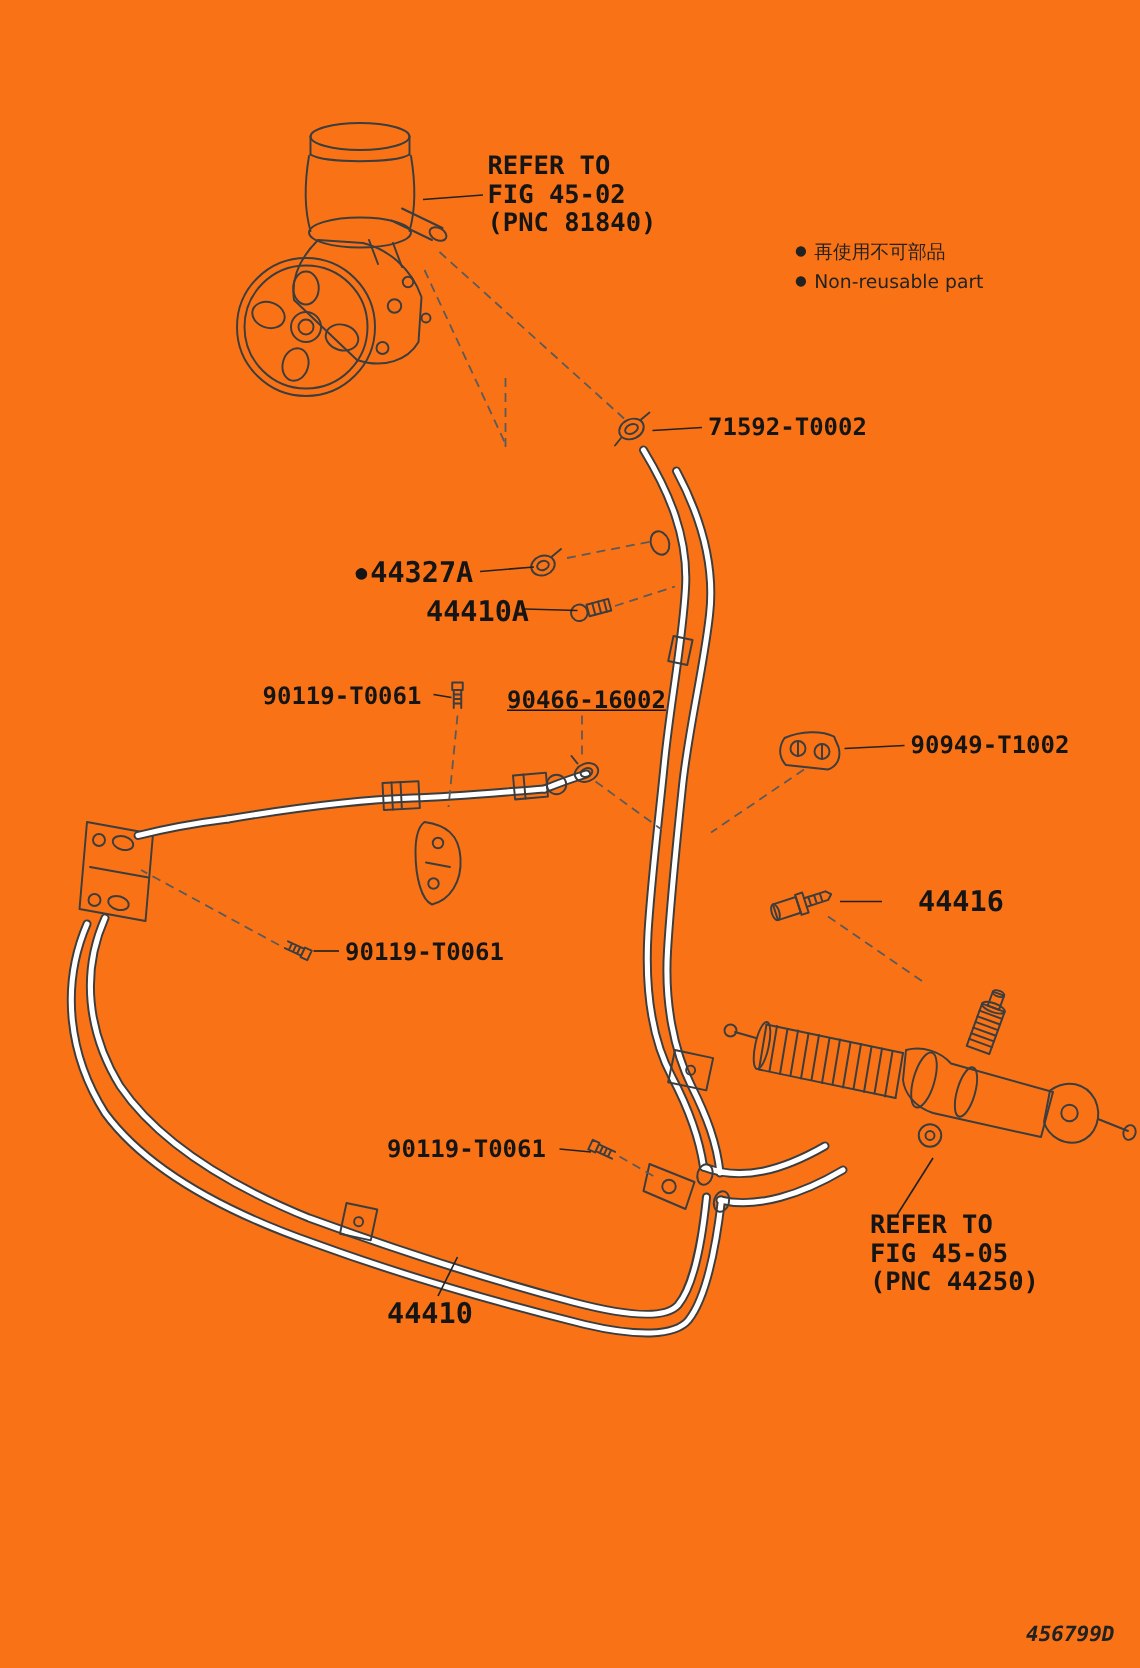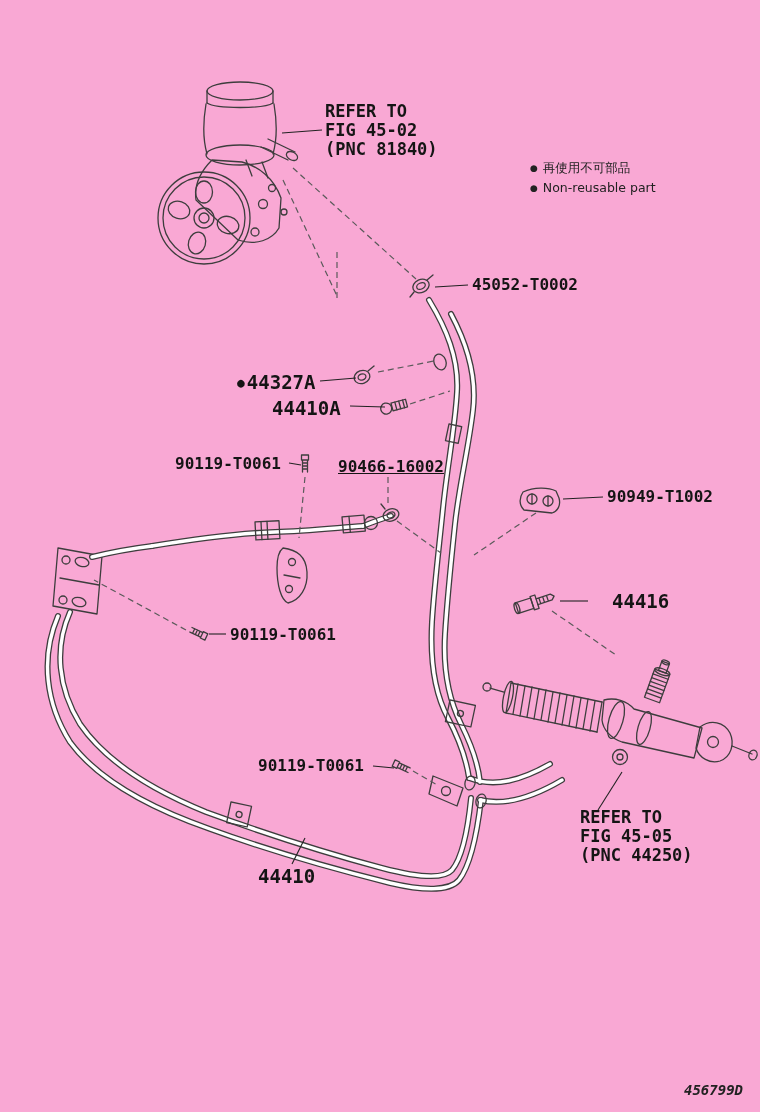--- a/index.html
+++ b/index.html
@@ -1,16 +1,16 @@
 <!DOCTYPE html>
 <html><head>
 <meta charset="utf-8">
 <style>
   html,body{margin:0;padding:0;background:#fff;}
-  #page{position:relative;width:760px;height:1112px;background:#f9a8d4;overflow:hidden;
+  #page{position:relative;width:760px;height:1112px;background:#f97316;overflow:hidden;
         font-family:"DejaVu Sans Mono","Liberation Mono",monospace;}
   #art{position:absolute;left:0;top:0;}
   .lbl{position:absolute;font-weight:700;color:#151515;white-space:nowrap;
        font-family:"DejaVu Sans Mono","Liberation Mono",monospace;line-height:1.12;}
   .sz16{font-size:16px;}
   .sz17{font-size:17px;line-height:19px;}
   .sz19{font-size:19px;}
   .legend{position:absolute;left:530px;top:158px;color:#222;
           font-family:"DejaVu Sans","Liberation Sans",sans-serif;font-size:12.5px;line-height:20px;}
   .legend .row{display:flex;align-items:center;gap:5px;}
@@ -242,27 +242,27 @@
     <div class="row">
       <span class="mark">●</span>
       <span>再使用不可部品</span>
     </div>
     <div class="row">
       <span class="mark">●</span>
       <span>Non-reusable part</span>
     </div>
   </div>
 
-  <div class="lbl sz16" style="left:472px;top:276px;">45052-T0002</div>
+  <div class="lbl sz16" style="left:472px;top:276px;">71592-T0002</div>
 
   <div class="lbl sz19" style="left:237px;top:372px;">
     <span class="marker">●</span><span>44327A</span>
   </div>
 
-  <div class="lbl sz19" style="left:272px;top:398px;">44410A</div>
+  <div class="lbl sz19" style="left:284px;top:398px;">44410A</div>
 
   <div class="lbl sz16" style="left:175px;top:455px;">90119-T0061</div>
 
   <div class="lbl sz16" style="left:338px;top:458px;text-decoration:underline;">90466-16002</div>
 
   <div class="lbl sz16" style="left:607px;top:488px;">90949-T1002</div>
 
   <div class="lbl sz19" style="left:592px;top:591px;margin-left:20px;">44416</div>
 
   <div class="lbl sz16" style="left:230px;top:626px;">90119-T0061</div>

